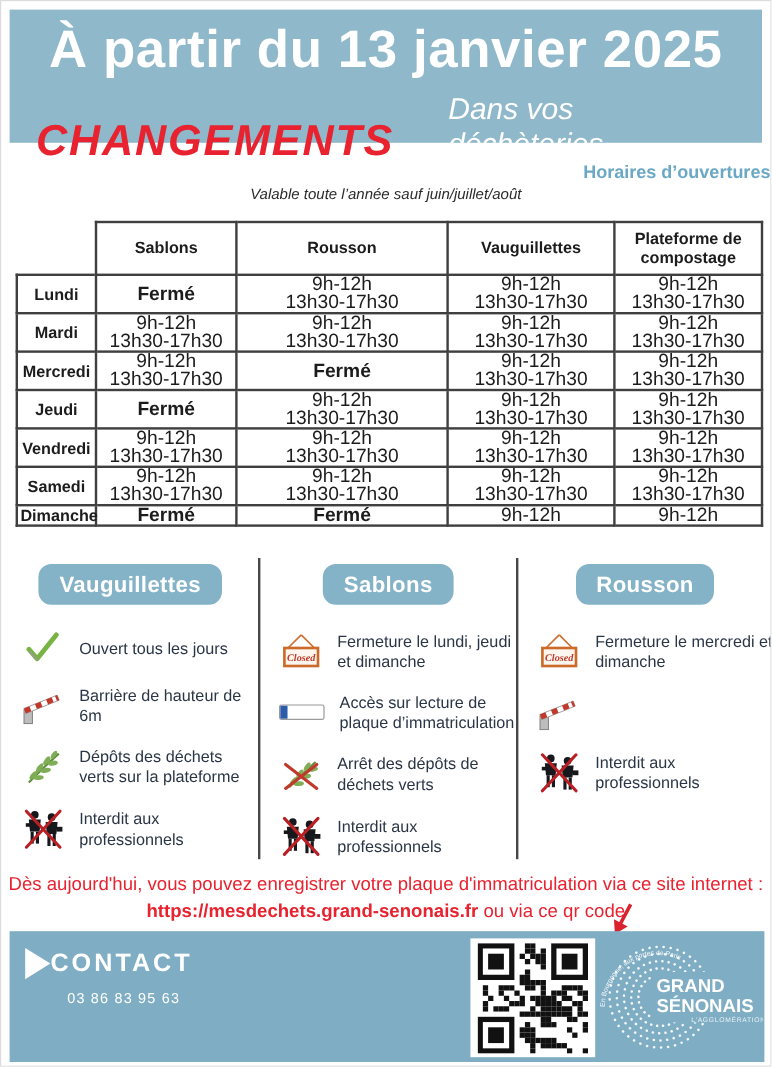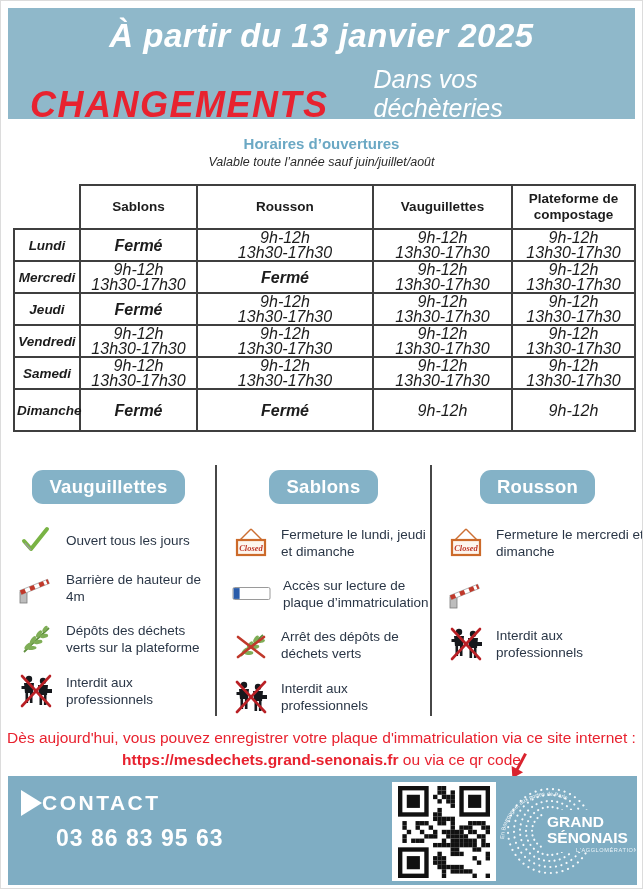--- a/index.html
+++ b/index.html
@@ -17,58 +17,58 @@
   .poster{
     position:relative;width:643px;height:889px;background:#fff;
     border:1px solid #dcdcdc;overflow:hidden;
   }
   
   .header{
     position:absolute;left:7px;top:7px;width:627px;height:111px;
     background:var(--header-blue);
   }
   .header-line1{
-    text-align:center;color:#fff;font-weight:bold;font-size:33px;
-    letter-spacing:.5px;margin-top:9px;font-style:italic;
+    text-align:center;color:#fff;font-weight:bold;font-size:44px;
+    letter-spacing:.5px;margin-top:9px;
   }
   .header-line2{
     display:flex;justify-content:space-between;align-items:flex-end;
     padding:0 22px;margin-top:10px;gap:45px;
   }
   .changements{
     color:var(--accent-red);font-size:36px;font-weight:bold;
     font-style:italic;letter-spacing:1.5px;
   }
   .dans-vos{
     color:#fff;font-style:italic;font-size:25px;margin-bottom:3px;
   }
   
   .horaires-title{
-    position:absolute;top:134px;left:0;width:100%;text-align:center;
+    position:absolute;top:134px;left:0;width:100%;text-align:right;
     color:var(--title-blue);font-weight:bold;font-size:15px;
   }
   .horaires-sub{
     position:absolute;top:154px;left:0;width:100%;text-align:center;
     font-style:italic;font-size:12.5px;color:#2b2b2b;
   }
   
   table.schedule{
     position:absolute;left:12px;top:183px;border-collapse:collapse;
     table-layout:fixed;width:621px;
   }
   table.schedule th,table.schedule td{
     border:2px solid var(--table-border);text-align:center;vertical-align:middle;
     font-size:16px;color:#1c1c1c;padding:0 2px;
   }
   table.schedule th.corner{border:none;background:#fff;}
   table.schedule thead th{font-weight:bold;font-size:13.5px;line-height:16px;height:44px;}
   table.schedule td .hline{line-height:15px;}
   table.schedule .day{font-weight:bold;font-size:13.5px;}
-  table.schedule tr.body-row{height:32px;font-style:italic;}
-  table.schedule tr.last-row{height:42px;}
+  table.schedule tr.body-row{height:32px;}
+  table.schedule tr.last-row{height:17px;}
   .closed-cell{color:var(--accent-red);font-weight:bold;}
   
   .sites{position:absolute;left:0;top:462px;width:643px;height:256px;display:flex;}
   .site-divider{position:absolute;top:2px;width:2px;height:251px;background:#474747;}
   .site-col{position:relative;padding-top:7px;}
   .site-col.c1{width:215px;}
   .site-col.c2{width:215px;}
   .site-col.c3{width:213px;}
   .site-pill{
     margin:0 auto;width:max-content;background:var(--pill-blue);color:#fff;
@@ -90,21 +90,21 @@
   .footer{
     position:absolute;left:7px;top:775px;width:629px;height:109px;
     background:var(--footer-blue);
   }
   .contact-row{position:absolute;left:13px;top:14px;display:flex;align-items:center;}
   .play-triangle{
     width:0;height:0;border-top:13px solid transparent;border-bottom:13px solid transparent;
     border-left:21px solid #fff;
   }
   .contact-label{color:#fff;font-weight:bold;font-size:21px;letter-spacing:2.5px;}
-  .phone{position:absolute;left:48px;top:49px;color:#fff;font-size:23px;letter-spacing:1px;font-weight:bold;}
+  .phone{position:absolute;left:48px;top:49px;color:#fff;font-size:12px;letter-spacing:1px;}
   .qr-box{
     position:absolute;left:384px;top:6px;width:104px;height:99px;background:#fff;
     display:flex;align-items:center;justify-content:center;
   }
   .logo{position:absolute;right:1px;top:1px;width:150px;height:105px;}
 </style>
 </head>
 <body>
 
 <div class="poster">
@@ -150,20 +150,39 @@
           <td>
             <div class="hline">9h-12h</div>
             <div class="hline">13h30-17h30</div>
           </td>
           <td>
             <div class="hline">9h-12h</div>
             <div class="hline">13h30-17h30</div>
           </td>
         </tr>
         <tr class="body-row">
+          <td class="day">Mardi</td>
+          <td>
+            <div class="hline">9h-12h</div>
+            <div class="hline">13h30-17h30</div>
+          </td>
+          <td>
+            <div class="hline">9h-12h</div>
+            <div class="hline">13h30-17h30</div>
+          </td>
+          <td>
+            <div class="hline">9h-12h</div>
+            <div class="hline">13h30-17h30</div>
+          </td>
+          <td>
+            <div class="hline">9h-12h</div>
+            <div class="hline">13h30-17h30</div>
+          </td>
+        </tr>
+        <tr class="body-row">
           <td class="day">Mercredi</td>
           <td>
             <div class="hline">9h-12h</div>
             <div class="hline">13h30-17h30</div>
           </td>
           <td class="closed-cell">
             <div class="hline">Fermé</div>
           </td>
           <td>
             <div class="hline">9h-12h</div>
@@ -269,21 +288,21 @@
                 <rect x="2" y="20" width="7" height="11" fill="#bdbdbd" stroke="#7c7c7c" stroke-width="0.8"></rect>
                 <g transform="rotate(-22 5 21)">
                   <rect x="3" y="17.5" width="30" height="4.5" fill="#fff" stroke="#9b9b9b" stroke-width="0.7"></rect>
                   <rect x="3" y="17.5" width="5" height="4.5" fill="#c0392b"></rect>
                   <rect x="13" y="17.5" width="5" height="4.5" fill="#c0392b"></rect>
                   <rect x="23" y="17.5" width="5" height="4.5" fill="#c0392b"></rect>
                   <rect x="31" y="17.5" width="2" height="4.5" fill="#c0392b"></rect>
                 </g>
               </svg>
             </span>
-            <span class="site-text">Barrière de hauteur de 4m</span>
+            <span class="site-text">Barrière de hauteur de 6m</span>
           </div>
           <div class="site-item">
             <span class="site-icon">
               <svg width="34" height="32" viewBox="0 0 34 32">
                 <path d="M5 29 C12 22 20 14 30 5" fill="none" stroke="#5f8f3e" stroke-width="1.8"></path>
                 <g fill="#7fae57">
                   <ellipse cx="9" cy="23" rx="4.5" ry="2" transform="rotate(-45 9 23)"></ellipse>
                   <ellipse cx="13" cy="25" rx="4.5" ry="2" transform="rotate(-5 13 25)"></ellipse>
                   <ellipse cx="14" cy="17" rx="4.5" ry="2" transform="rotate(-55 14 17)"></ellipse>
                   <ellipse cx="19" cy="19" rx="4.5" ry="2" transform="rotate(-10 19 19)"></ellipse>

